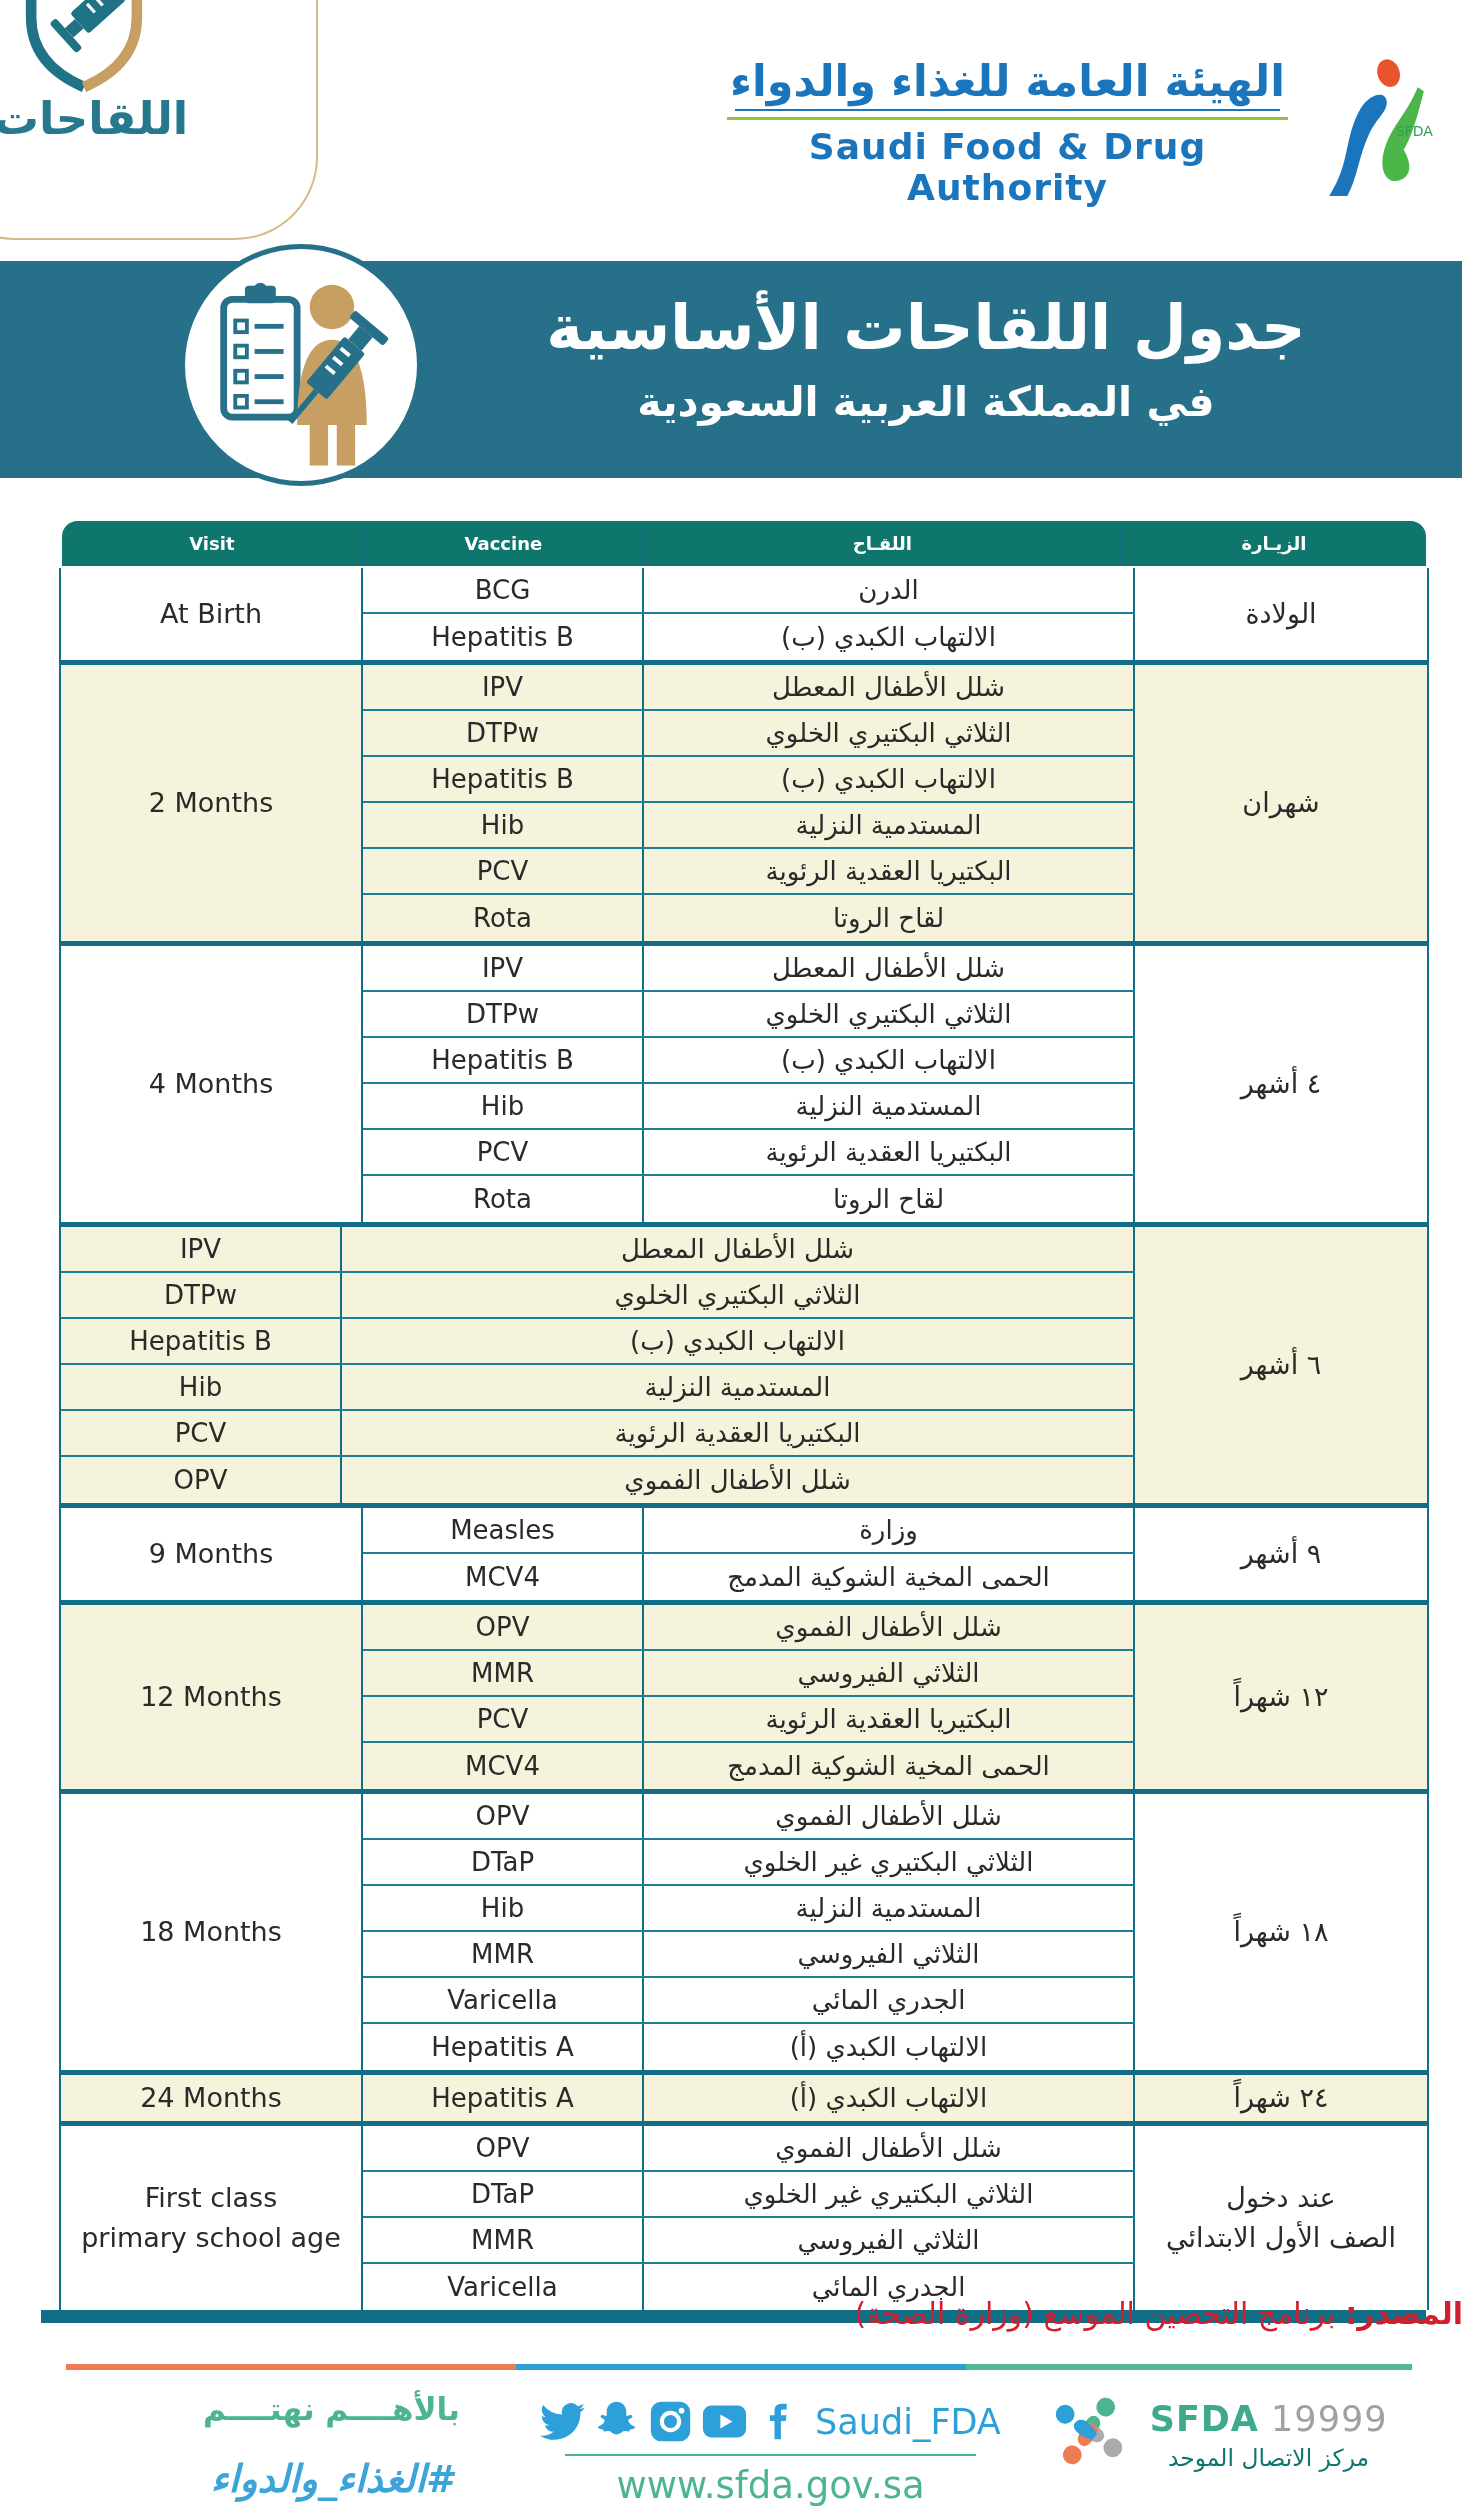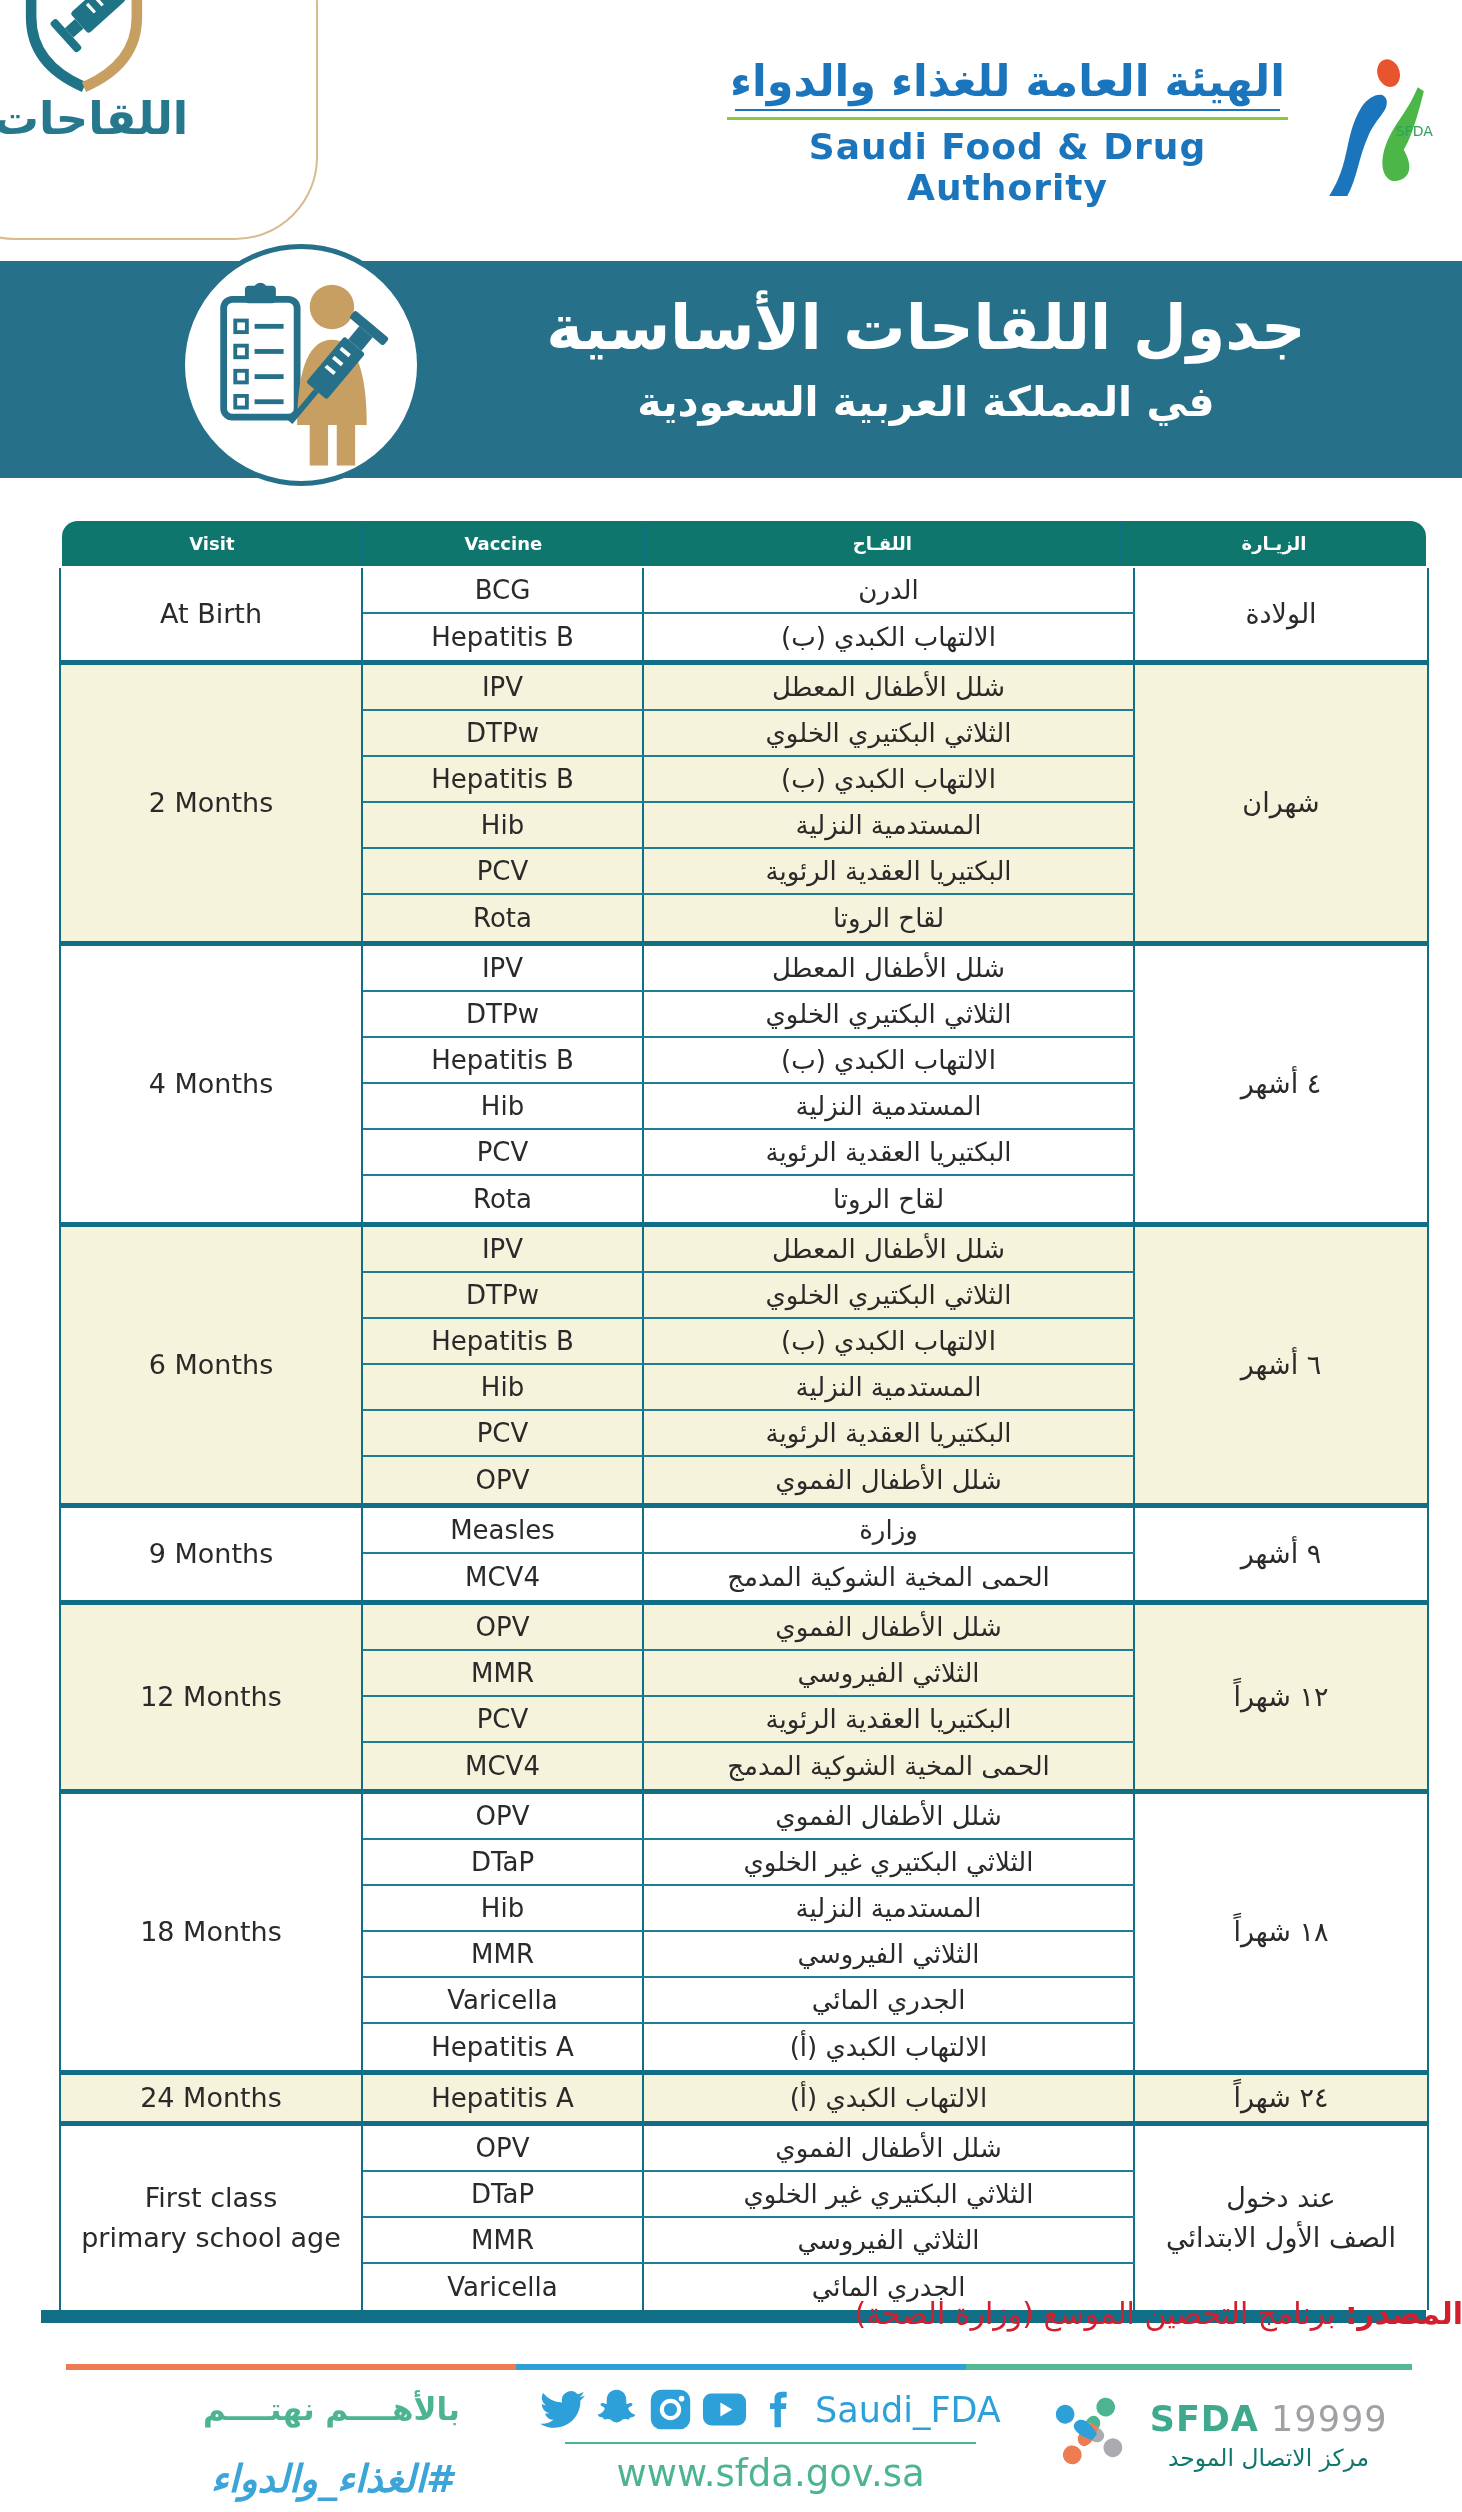--- a/index.html
+++ b/index.html
@@ -65,21 +65,21 @@
   }
   .source b{font-weight:bold;}
   .tricolor{position:absolute;left:66px;top:2364px;width:1346px;height:5.9px;display:flex;}
   .tricolor .seg-orange{width:450px;background:#ed7c52;}
   .tricolor .seg-blue{width:450px;background:#2d9fd9;}
   .tricolor .seg-green{flex:1;background:#52b992;}
   .foot-left{position:absolute;left:146px;top:2391px;width:371px;text-align:center;direction:rtl;}
   .slogan{font-size:31px;font-weight:bold;color:#4db491;}
   .hashtag{font-size:38px;font-weight:bold;color:#3ba4d8;margin-top:30px;font-style:italic;}
   .foot-center{position:absolute;left:561px;top:2387px;width:419px;text-align:center;}
-  .social-row{display:flex;align-items:center;justify-content:center;gap:8.8px;}
+  .social-row{display:flex;align-items:center;justify-content:center;gap:8.8px;margin-top:12px;}
   .social-row svg{width:45px;height:45px;display:block;}
   .handle{font-size:35px;color:#2d9fd9;margin-left:5.9px;}
   .center-rule{height:2px;background:#4db491;margin:9.8px 3.9px 0 3.9px;}
   .website{font-size:37px;color:#4db491;margin-top:7.8px;}
   .foot-right{position:absolute;left:1042px;top:2384px;display:flex;align-items:center;gap:13.7px;}
   .pinwheel{width:94px;height:103px;}
   .contact-text{text-align:left;}
   .contact-line1{font-size:35px;letter-spacing:1px;}
   .contact-brand{color:#3fa98e;font-weight:bold;}
   .contact-number{color:#9fa1a4;}
@@ -241,21 +241,20 @@
           </div>
           <div class="vrow">
             <div class="cell ven">Rota</div>
             <div class="cell varr">لقاح الروتا</div>
           </div>
         </div>
     <div class="cell visit-ar">٤ أشهر</div>
   </div>
 
   <div class="group cream">
-    <div class="cell visit-en">6 Months</div>
     <div class="rows">
           <div class="vrow">
             <div class="cell ven">IPV</div>
             <div class="cell varr">شلل الأطفال المعطل</div>
           </div>
           <div class="vrow">
             <div class="cell ven">DTPw</div>
             <div class="cell varr">الثلاثي البكتيري الخلوي</div>
           </div>
           <div class="vrow">

